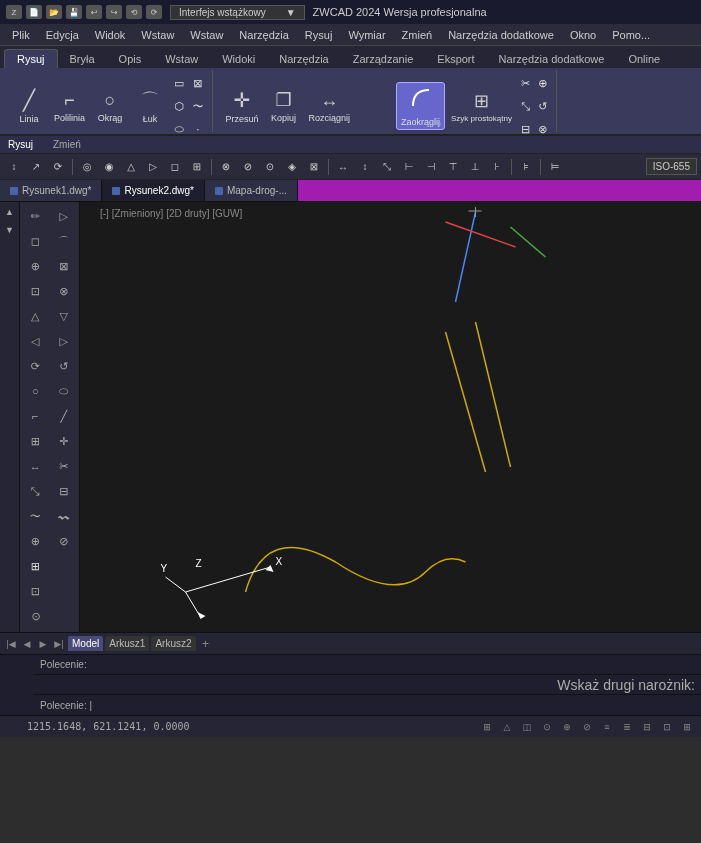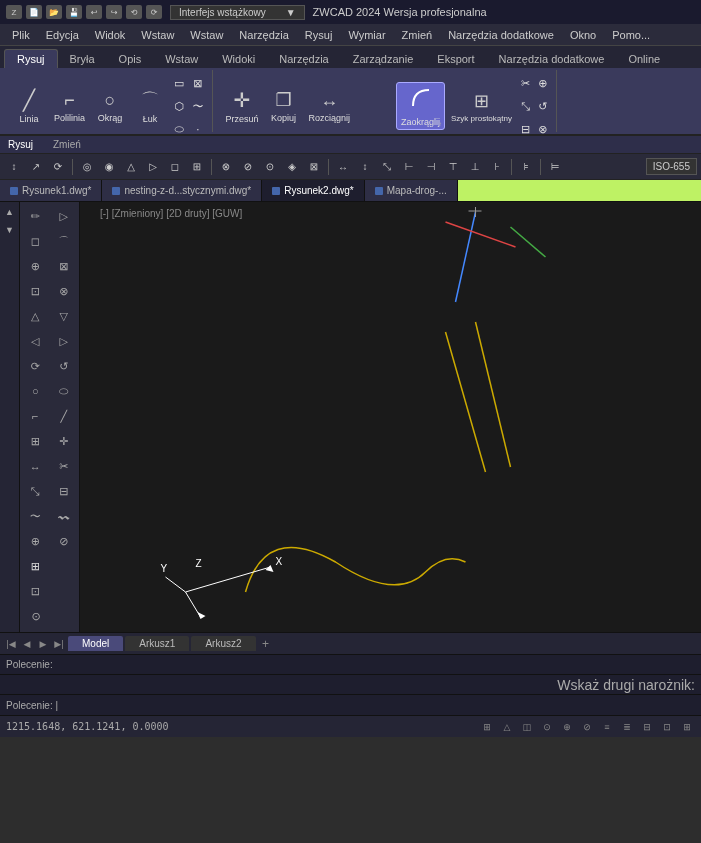--- a/index.html
+++ b/index.html
@@ -164,21 +164,21 @@
       padding: 2px 6px;
       background: #333;
       border: 1px solid #555;
       color: #ccc;
       font-size: 10px;
     }
 
     
     .doc-tabs {
       height: 22px;
-      background: #bef264;
+      background: #a21caf;
       display: flex;
       align-items: center;
       overflow: hidden;
       border-bottom: 1px solid #111;
     }
     .doc-tab {
       padding: 2px 10px;
       background: #2e2e45;
       color: #bbb;
       font-size: 10px;
@@ -263,20 +263,21 @@
     }
     .canvas-svg {
       width: 100%;
       height: 100%;
     }
 
     
     .status-area {
       background: #1e1e2e;
       border-top: 1px solid #111;
+      padding-left: 34px;
     }
     .command-line {
       height: 20px;
       display: flex;
       align-items: center;
       padding: 0 6px;
       font-size: 10px;
       color: #aaa;
       border-bottom: 1px solid #111;
     }
@@ -305,20 +306,21 @@
       display: flex;
       align-items: center;
       padding: 0 6px;
       gap: 8px;
       border-top: 1px solid #111;
     }
     .status-coords {
       font-size: 10px;
       color: #aaa;
       font-family: monospace;
+      margin-left: 21px;
     }
     .status-icons {
       margin-left: auto;
       display: flex;
       gap: 4px;
     }
     .status-icon {
       width: 16px;
       height: 16px;
       display: flex;
@@ -343,21 +345,21 @@
       width: 14px;
       height: 14px;
       display: flex;
       align-items: center;
       justify-content: center;
       color: #888;
       cursor: pointer;
       font-size: 9px;
     }
     .sheet-tab {
-      padding: 2px 14px;
+      padding: 2px 4px;
       background: #333;
       color: #bbb;
       font-size: 10px;
       border-radius: 2px 2px 0 0;
       cursor: pointer;
     }
     .sheet-tab.active { background: #4a4a7a; color: #fff; }
     .sheet-add {
       width: 16px;
       height: 16px;
@@ -533,24 +535,20 @@
   <div style="margin-left:auto;">
     <div class="toolbar-iso">ISO-655</div>
   </div>
 </div>
 
 <div class="doc-tabs">
   <div class="doc-tab">
     <div class="doc-tab-dot"></div>
     <span>Rysunek1.dwg*</span>
   </div>
-  <div class="doc-tab">
-    <div class="doc-tab-dot"></div>
-    <span>nesting-z-d...stycznymi.dwg*</span>
-  </div>
   <div class="doc-tab active">
     <div class="doc-tab-dot"></div>
     <span>Rysunek2.dwg*</span>
   </div>
   <div class="doc-tab">
     <div class="doc-tab-dot"></div>
     <span>Mapa-drog-...</span>
   </div>
 </div>
 

